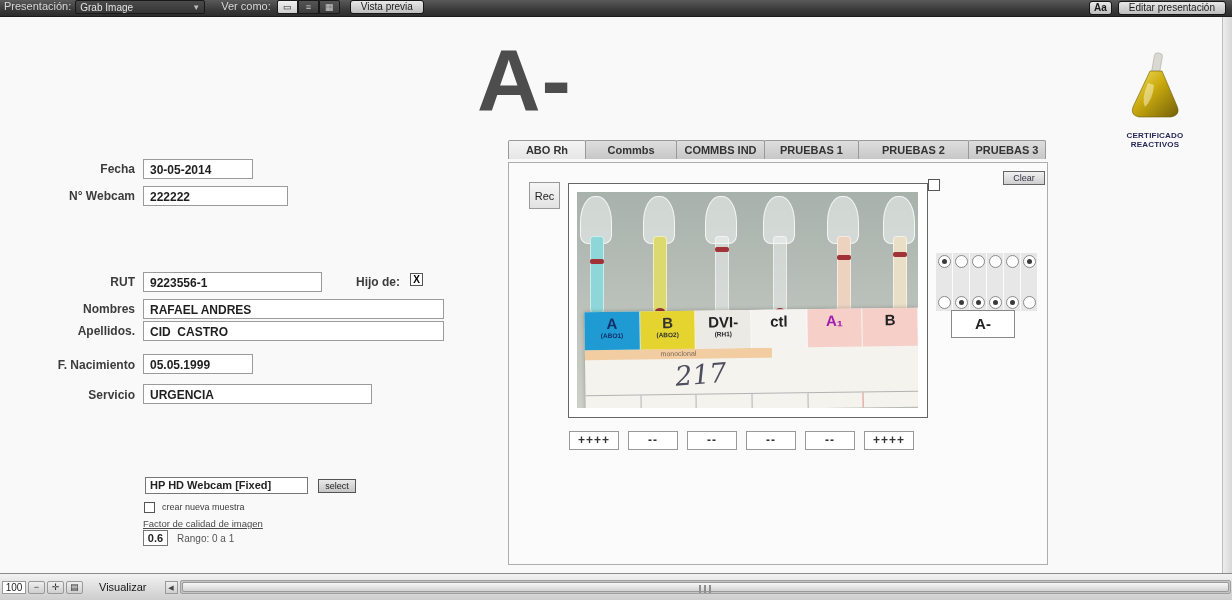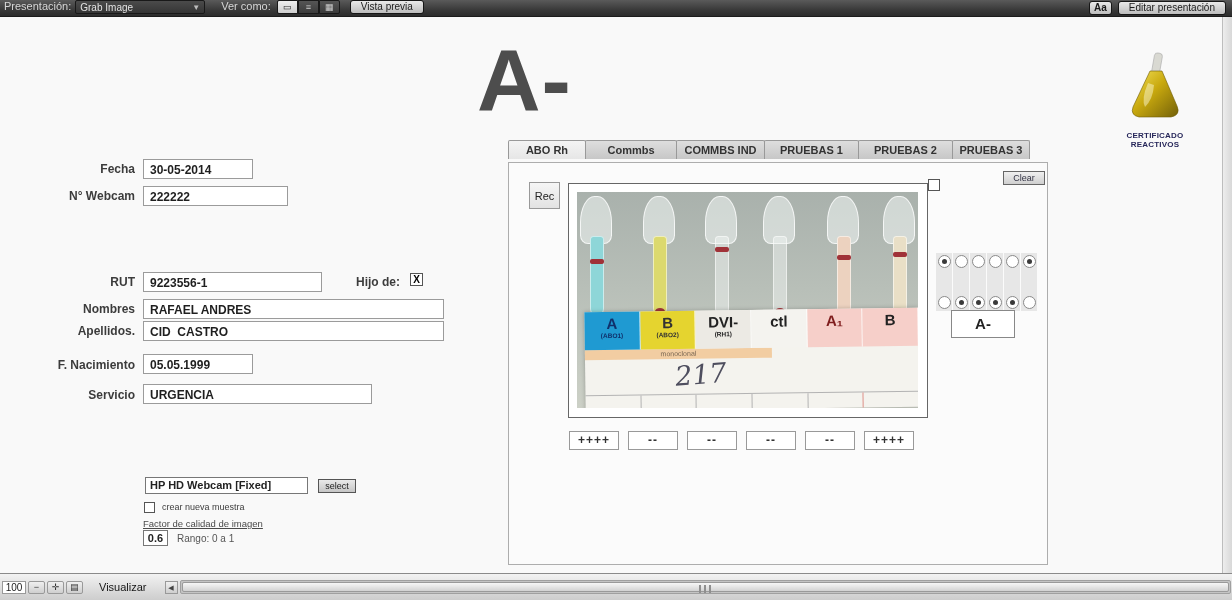--- a/index.html
+++ b/index.html
@@ -49,21 +49,21 @@
   .mini-btn { position:absolute; background:linear-gradient(#e9e9e9,#c6c6c6); border:1px solid #555;
               font-size:9px; color:#222; text-align:center; line-height:12px; cursor:pointer; }
   .tiny-txt { position:absolute; font-size:9px; color:#3e3e3e; }
 
   
   .tabs { position:absolute; left:508px; top:123px; display:flex; height:19px; }
   .tab { height:19px; border:1px solid #999; border-bottom:none; border-radius:2px 2px 0 0;
          background:linear-gradient(#dedede,#c7c7c7); font-size:11px; font-weight:bold; color:#333;
          text-align:center; line-height:18px; margin-right:-1px; cursor:pointer; overflow:hidden; }
   .tab.active { background:linear-gradient(#f4f4f4,#e6e6e6); }
-  .t1{width:78px}.t2{width:92px}.t3{width:89px}.t4{width:95px}.t5{width:95px}.t6{width:78px}
+  .t1{width:78px}.t2{width:92px}.t3{width:89px}.t4{width:95px}.t5{width:111px}.t6{width:78px}
 
   .panel { position:absolute; left:508px; top:145px; width:540px; height:403px;
            border:1px solid #adadad; background:#fbfbfb; }
 
   .rec-btn { position:absolute; left:20px; top:19px; width:31px; height:27px;
              background:linear-gradient(#f6f6f6,#e2e2e2); border:1px solid #999;
              font-size:11px; color:#222; cursor:pointer; }
   .clear-btn { position:absolute; left:494px; top:8px; width:42px; height:14px;
                background:linear-gradient(#f0f0f0,#cfcfcf); border:1px solid #666;
                font-size:9px; color:#334; line-height:12px; text-align:center; cursor:pointer; }
@@ -279,21 +279,21 @@
                   <div class="lc-sub">(ABO2)</div>
                 </div>
                 <div class="label-cell" style="background: rgb(236, 234, 228); color: rgb(34, 34, 34);">
                   <div class="lc-main">DVI-</div>
                   <div class="lc-sub">(RH1)</div>
                 </div>
                 <div class="label-cell" style="background: rgb(244, 243, 239); color: rgb(34, 34, 34);">
                   <div class="lc-main">ctl</div>
                   <div class="lc-sub"></div>
                 </div>
-                <div class="label-cell" style="background: rgb(246, 207, 201); color: #7f1d1d;">
+                <div class="label-cell" style="background: rgb(246, 207, 201); color: #a21caf;">
                   <div class="lc-main">A₁</div>
                   <div class="lc-sub"></div>
                 </div>
                 <div class="label-cell" style="background: rgb(246, 207, 201); color: rgb(34, 34, 34);">
                   <div class="lc-main">B</div>
                   <div class="lc-sub"></div>
                 </div>
               </div>
             <div class="mono-strip">monoclonal</div>
             <div class="number-area">

